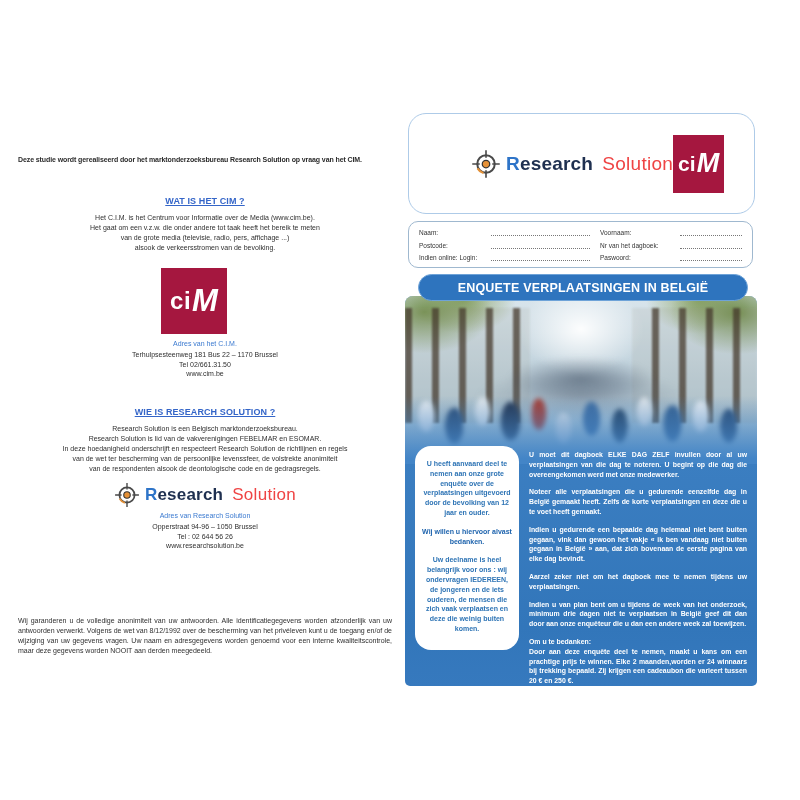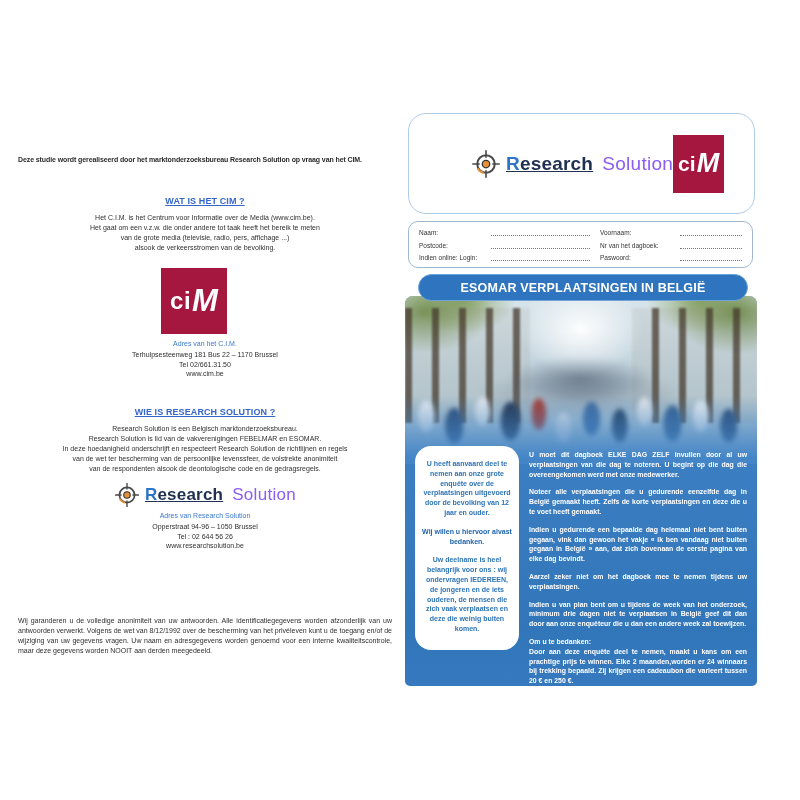--- a/index.html
+++ b/index.html
@@ -26,23 +26,23 @@
   .cim-logo-small .ci{font-size:21px;}
   .cim-logo-small .m{font-size:27px;font-style:italic;margin-left:1px;}
   .addr-title{position:absolute;left:0;width:100%;text-align:center;font-size:7px;color:#3b7ad0;}
   .addr-lines{position:absolute;left:0;width:100%;text-align:center;font-size:7px;line-height:9.5px;color:#2f2f2f;}
   .cim-addr-title{top:340px;}
   .cim-addr{top:350px;}
   .rs-addr-title{top:512px;}
   .rs-addr{top:522px;}
   .rs-logo-row{position:absolute;top:482px;left:0;width:100%;display:flex;align-items:center;justify-content:center;gap:5px;}
   .rs-icon{width:26px;height:26px;flex:0 0 auto;}
-  .rs-word1{font-size:17px;font-weight:bold;color:#1f3050;letter-spacing:0.2px;text-decoration:underline;}
+  .rs-word1{font-size:17px;font-weight:bold;color:#1f3050;letter-spacing:0.2px;}
   .rs-word1 .cap{color:#2e74c8;}
-  .rs-word2{font-size:17px;color:#8b5cf6;margin-left:4px;letter-spacing:0.3px;}
+  .rs-word2{font-size:17px;color:#ef4444;margin-left:4px;letter-spacing:0.3px;}
   .lp-privacy{position:absolute;top:616px;left:0;width:100%;font-size:7px;line-height:10px;
               text-align:justify;color:#2f2f2f;}
 
   
   .logo-card{position:absolute;left:408px;top:113px;width:345px;height:99px;background:#fff;
              border:1.5px solid #aecbe8;border-radius:18px;display:flex;align-items:center;}
   .logo-card .rs-logo-inline{display:flex;align-items:center;gap:5px;margin-left:62px;}
   .logo-card .rs-icon{width:30px;height:30px;}
   .logo-card .rs-word1{font-size:19px;}
   .logo-card .rs-word2{font-size:19px;}
@@ -198,21 +198,21 @@
       <span class="f-dots-r"></span>
     </div>
     <div class="form-row">
       <span class="f-label-l">Indien online: Login:</span>
       <span class="f-dots-l"></span>
       <span class="f-label-r">Paswoord:</span>
       <span class="f-dots-r"></span>
     </div>
   </div>
 
-  <div class="banner">ESOMAR VERPLAATSINGEN IN BELGIË</div>
+  <div class="banner">ENQUETE VERPLAATSINGEN IN BELGIË</div>
 
   <div class="right-visual">
 
     <div class="photo">
       <div class="sky"></div>
       <div class="sun"></div>
       <div class="green-l"></div>
       <div class="green-r"></div>
       <div class="trunks-l"></div>
       <div class="trunks-r"></div>

